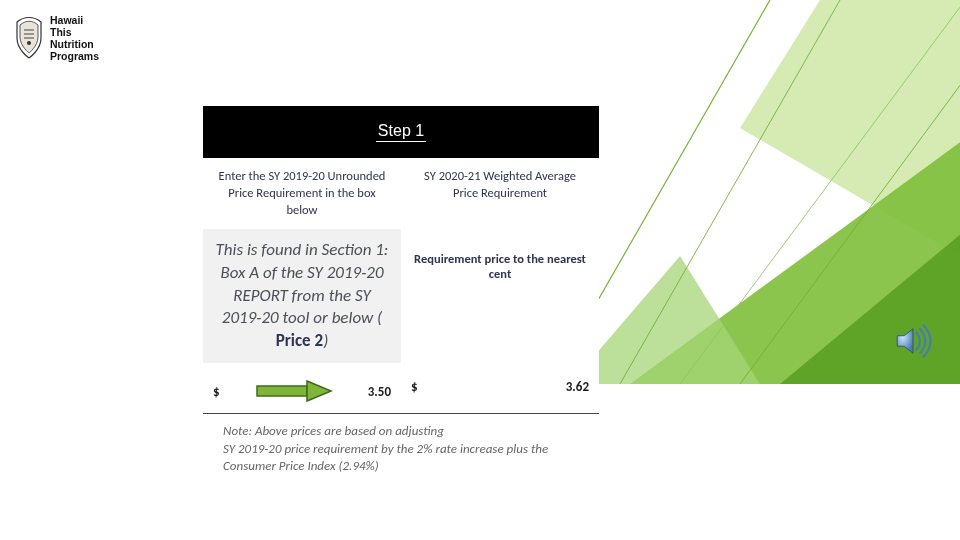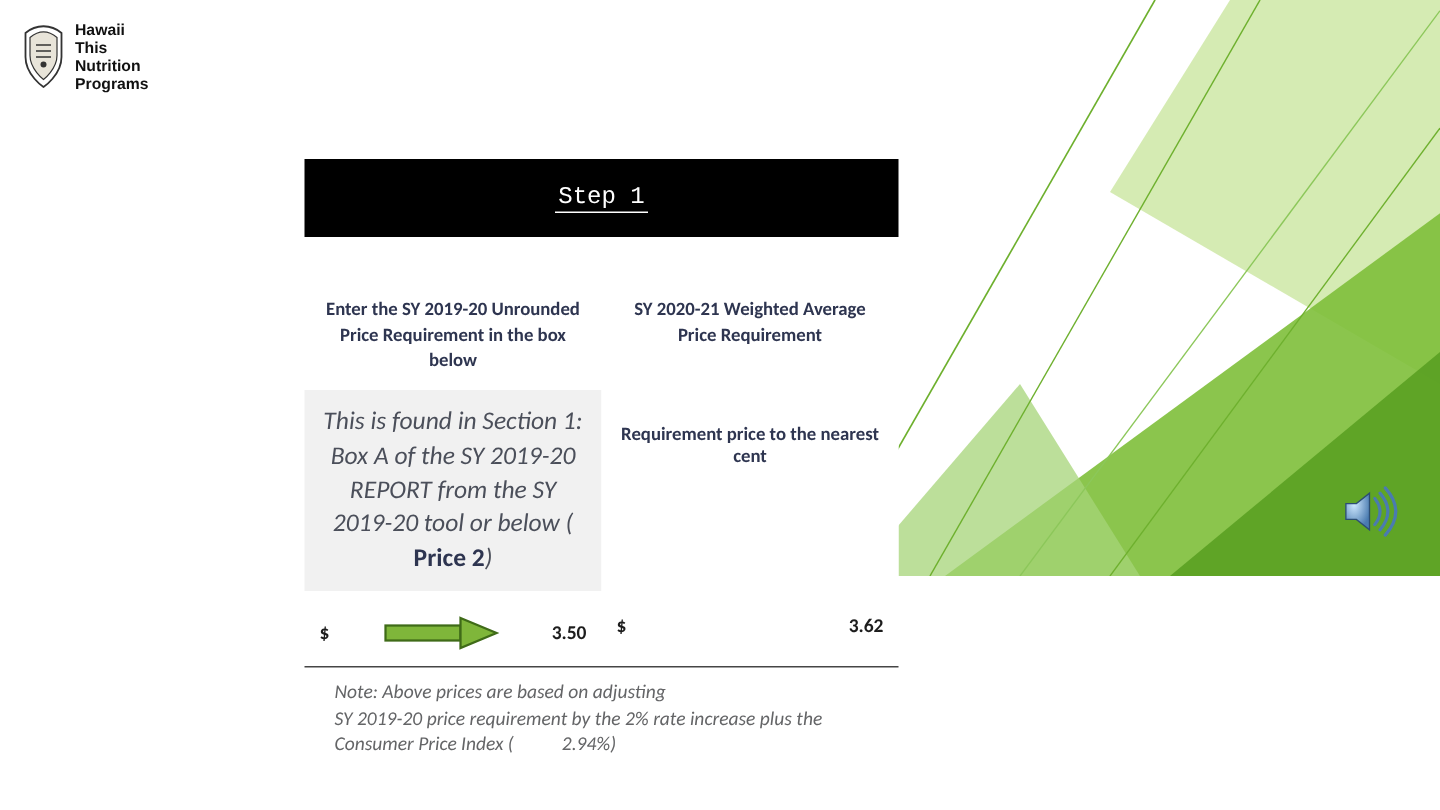--- a/index.html
+++ b/index.html
@@ -13,42 +13,42 @@
   .logo { position: absolute; top: 14px; left: 14px; display: flex; align-items: center; gap: 6px; }
   .logo .mark { width: 30px; height: 44px; }
   .logo .mark svg { display: block; }
   .logo .text { font-family: Verdana, Arial, sans-serif; font-size: 10.5px; font-weight: 700; color: #111; line-height: 1.15; }
 
   .title { position: absolute; top: 30px; left: 140px; font-size: 30px; letter-spacing: 0.5px; color: #000; font-weight: 400; font-family: Arial, sans-serif; }
 
   .panel { position: absolute; top: 106px; left: 203px; width: 396px; background: #fff; }
 
   .step-head { height: 52px; background: #000; display: flex; align-items: center; justify-content: center; }
-  .step-head span { color: #fff; font-size: 16px; font-family: Liberation Mono, monospace; border-bottom: 1.5px solid #fff; padding: 0 2px 1px; }
+  .step-head span { color: #fff; font-size: 16px; font-family: Liberation Sans, sans-serif; border-bottom: 1.5px solid #fff; padding: 0 2px 1px; }
 
   .two { display: flex; }
   .cell { flex: 1; padding: 10px 12px; text-align: center; font-family: Calibri, Arial, sans-serif; }
 
-  .row1 .cell { background: #fff; color: #2e3550; font-weight: 700; font-size: 12.5px; line-height: 1.35; margin-top: 31px; }
+  .row1 .cell { background: #fff; color: #2e3550; font-weight: 400; font-size: 12.5px; line-height: 1.35; }
 
   .row2 .cellL { background: #f1f1f1; color: #4b4f5a; font-style: italic; font-size: 17px; line-height: 1.35; }
   .row2 .cellL .p2 { font-style: normal; font-weight: 700; color: #2e3550; }
   .row2 .cellR { background: #fff; color: #2e3550; font-weight: 700; font-size: 12.5px; padding-top: 22px; }
 
   .row3 { border-bottom: 1px solid #454545; }
   .row3 .cell { padding: 16px 10px 10px; font-weight: 700; color: #1d1d1d; font-size: 13px; }
   .row3 .valueLine { display: flex; align-items: center; justify-content: space-between; }
   .row3 .valueLine .cur { }
   .row3 .valueLine .num { text-align: right; }
 
   .arrow { position: relative; width: 78px; height: 24px; }
   .arrow svg { display: block; }
 
   .note { text-align: left; font-style: italic; font-size: 13px; color: #646567; padding: 8px 20px 0; line-height: 1.35; font-family: Calibri, Arial, sans-serif; }
-  .note .cpi { display: inline; margin-left: 32px; }
+  .note .cpi { display: inline; }
 
   .speaker { position: absolute; right: 26px; bottom: 22px; width: 42px; height: 42px; }
   .speaker svg { width: 100%; height: 100%; }
 </style>
 </head>
 <body>
 
 <div class="slide">
 
   <div class="bg">

